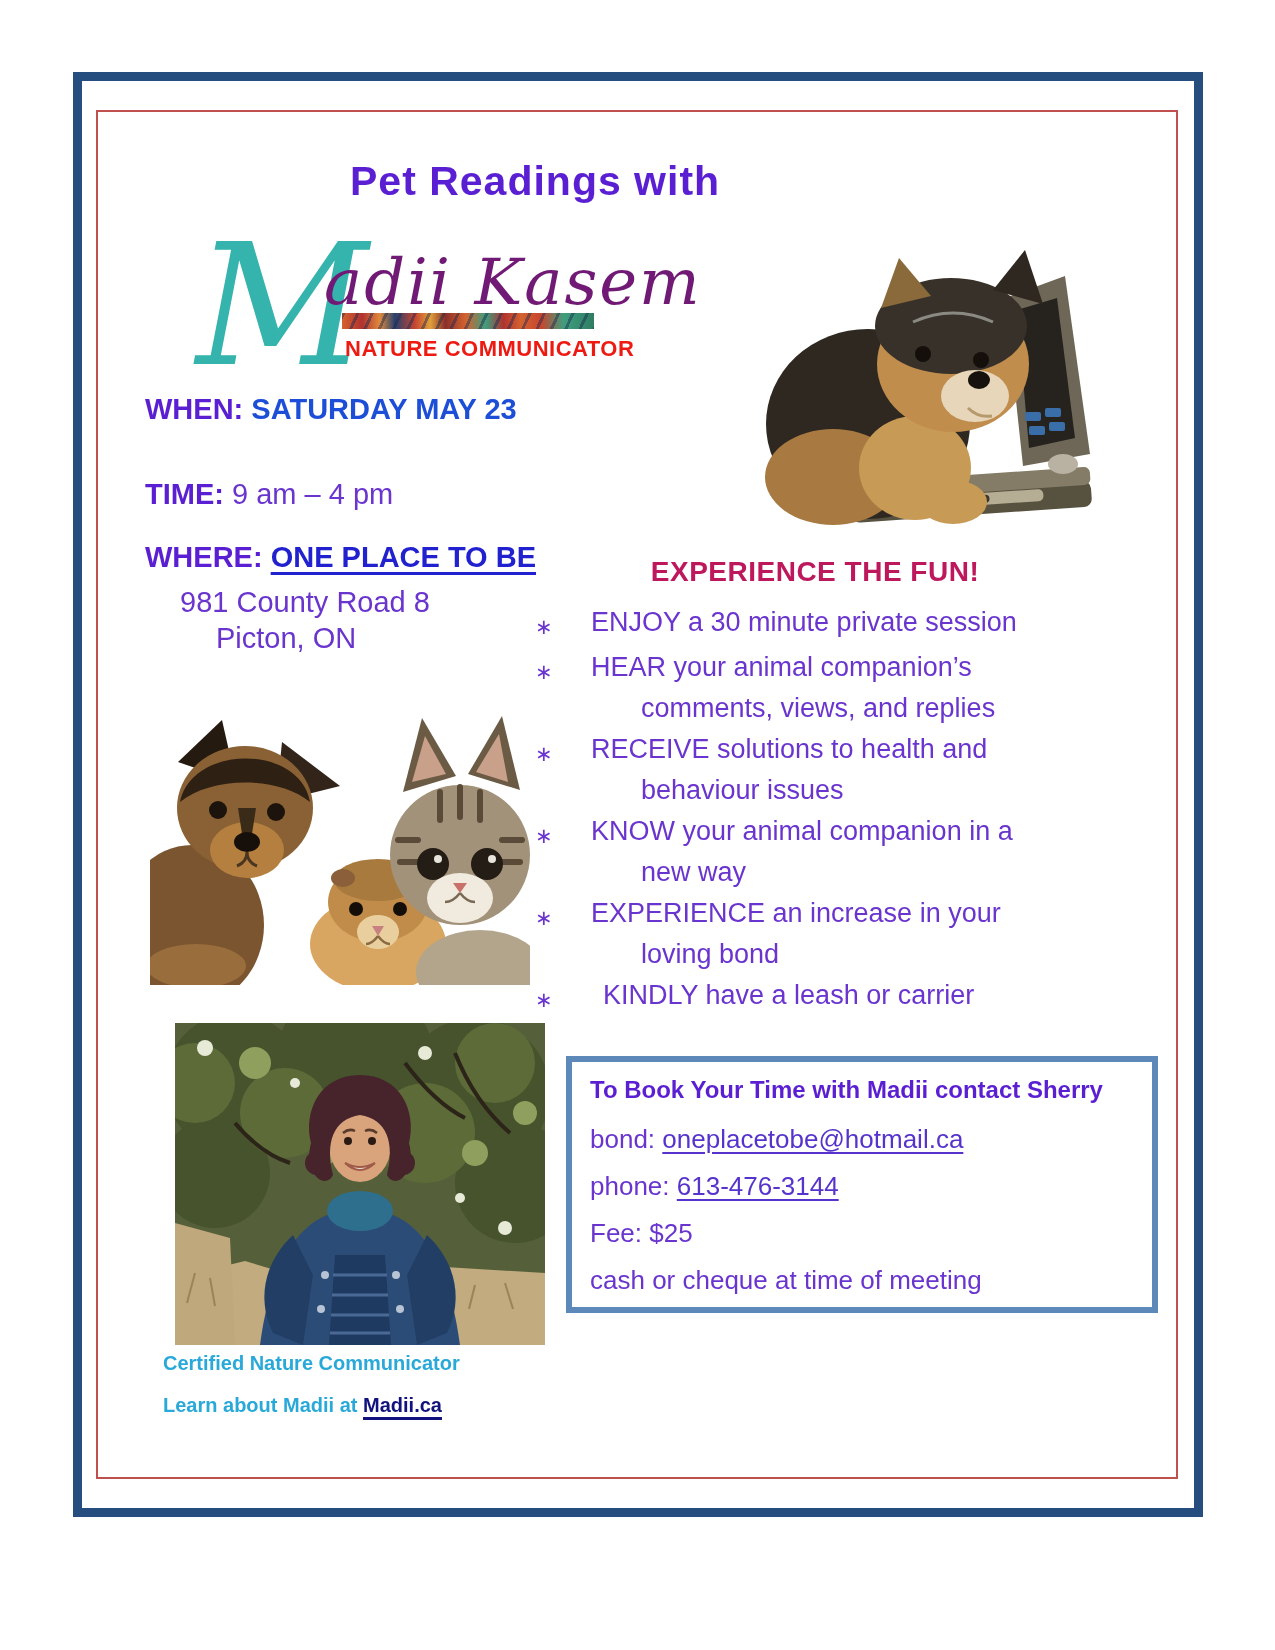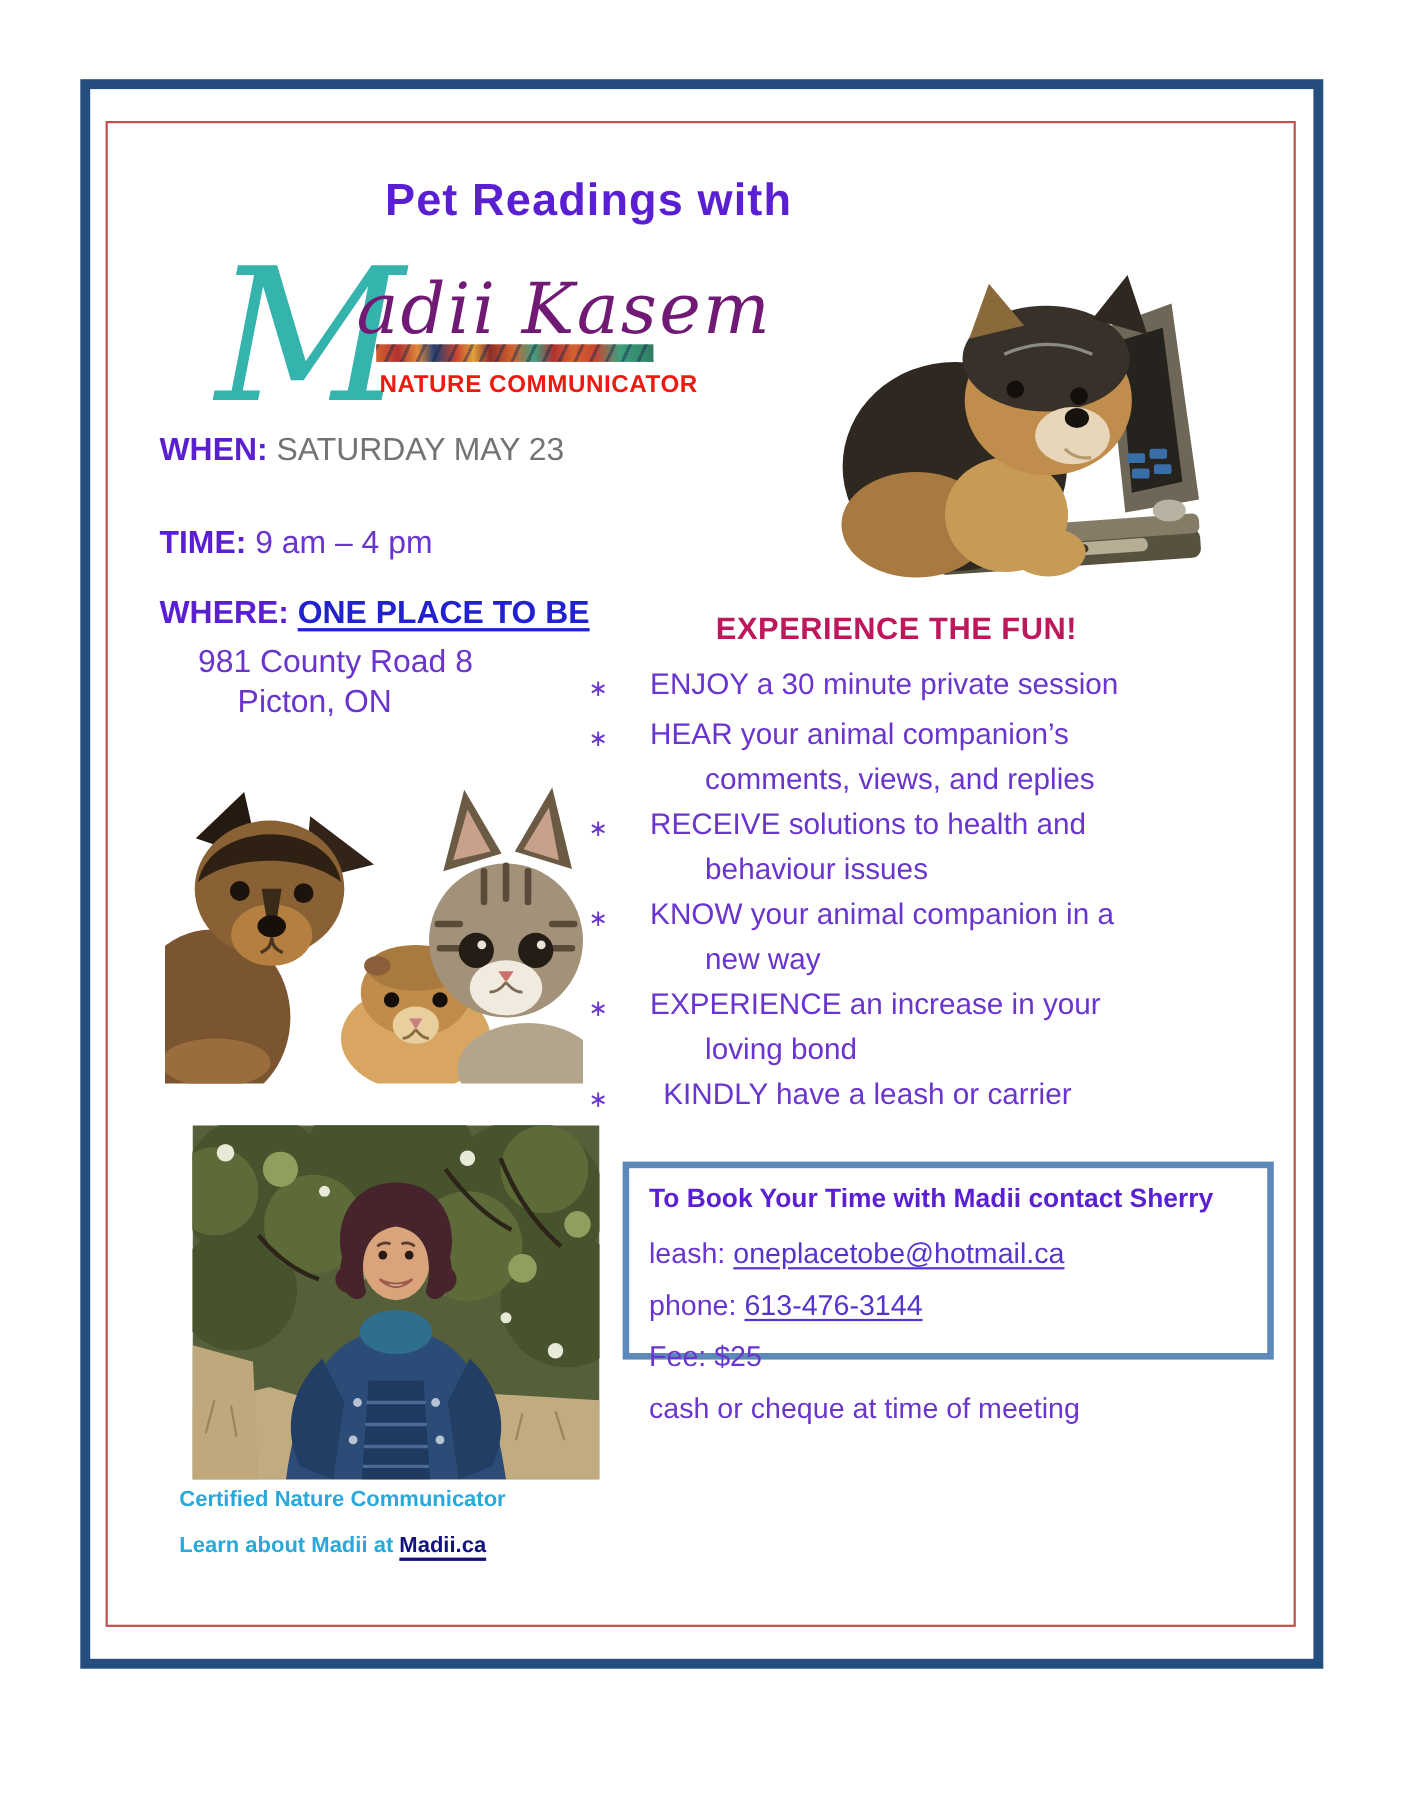--- a/index.html
+++ b/index.html
@@ -27,38 +27,38 @@
       repeating-linear-gradient(115deg, rgba(25,40,80,0.45) 0 3px, rgba(0,0,0,0) 3px 13px),
       linear-gradient(90deg,#d4622f 0%,#b03230 8%,#e08a3c 15%,#27406e 21%,#c8452f 29%,
         #e0a13c 35%,#8a2f2a 41%,#d4622f 49%,#3f9e7e 57%,#b03230 64%,#d4622f 71%,
         #c8452f 79%,#3f9e7e 88%,#2f7d63 100%);}
   .logo-tagline{position:absolute;left:345px;top:336px;font-size:22px;font-weight:bold;
     color:#ee1a11;letter-spacing:0.5px;white-space:nowrap;}
 
   
   .detail{position:absolute;color:#6a35cf;font-size:29px;white-space:nowrap;}
   .plabel{font-weight:bold;color:#5a1fd2;}
-  .pvalbold{font-weight:normal;color:#737373;}
+  .pvalbold{font-weight:bold;color:#1d4ed8;}
   .time-val{}
   .where-link{font-weight:bold;color:#2121cf;text-decoration:underline;
     text-decoration-thickness:3px;text-underline-offset:5px;}
 
   
   .fun{position:absolute;left:535px;top:556px;width:560px;}
   .fun-heading{font-size:28px;font-weight:bold;color:#be185d;text-align:center;
     margin-bottom:14px;letter-spacing:0.5px;}
   .bullet{display:flex;color:#6a35cf;font-size:27px;line-height:41px;}
   .bullet .marker{width:56px;flex:none;font-size:21px;padding-top:4px;color:#6a35cf;}
   .bullet .btext{flex:1;}
   .bullet .b2{margin-left:50px;}
   .bullet .b2:empty{display:none;}
   .bullet.shift .b1{margin-left:12px;}
 
   
-  .booking{position:absolute;left:566px;top:1056px;width:592px;height:180px;
+  .booking{position:absolute;left:566px;top:1056px;width:592px;height:257px;
     border:6px solid #5d89ba;box-sizing:border-box;padding:14px 18px;}
   .booking-heading{font-size:24px;font-weight:bold;color:#5a1fd2;margin-bottom:20px;white-space:nowrap;}
   .booking-line{font-size:26px;color:#6a35cf;margin-bottom:16px;white-space:nowrap;}
   .blink{text-decoration:underline;text-underline-offset:4px;color:#5633cc;}
 
   
   .photo{position:absolute;}
   .photo svg{display:block;width:100%;height:100%;}
 
   
@@ -219,21 +219,21 @@
       <circle cx="342" cy="169" r="4" fill="#e8e4da"></circle>
       <ellipse cx="310" cy="208" rx="33" ry="25" fill="#f0eadf"></ellipse>
       <polygon points="303,193 317,193 310,203" fill="#c9706a"></polygon>
       <path d="M310,203 q-7,9 -15,9 M310,203 q7,9 15,9" stroke="#7a6a54" stroke-width="2.5" fill="none"></path>
     </svg>
   </div>
 
   <div class="booking">
     <div class="booking-heading">To Book Your Time with Madii contact Sherry</div>
     <div class="booking-line">
-      <span>leash:</span>
+      <span>bond:</span>
       <span class="blink">oneplacetobe@hotmail.ca</span>
     </div>
     <div class="booking-line">
       <span>phone:</span>
       <span class="blink">613-476-3144</span>
     </div>
     <div class="booking-line">
       <span>Fee:</span>
       <span>$25</span>
     </div>

